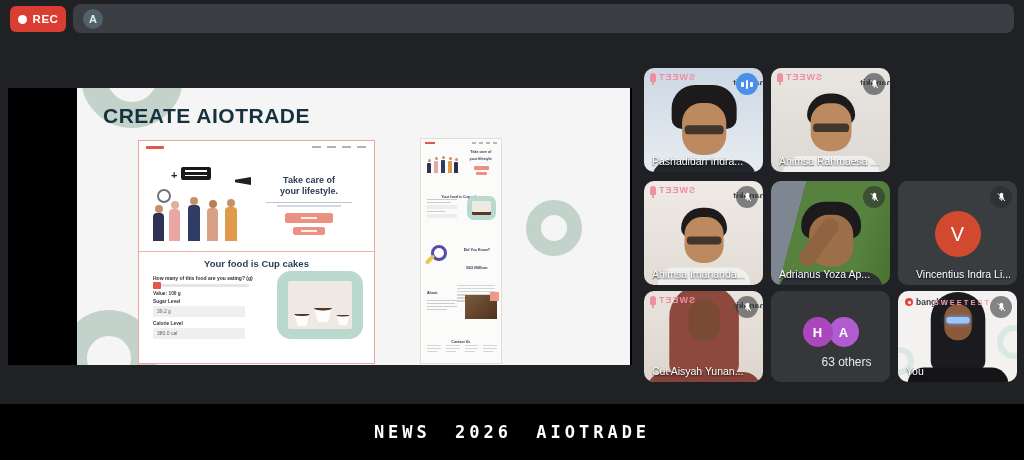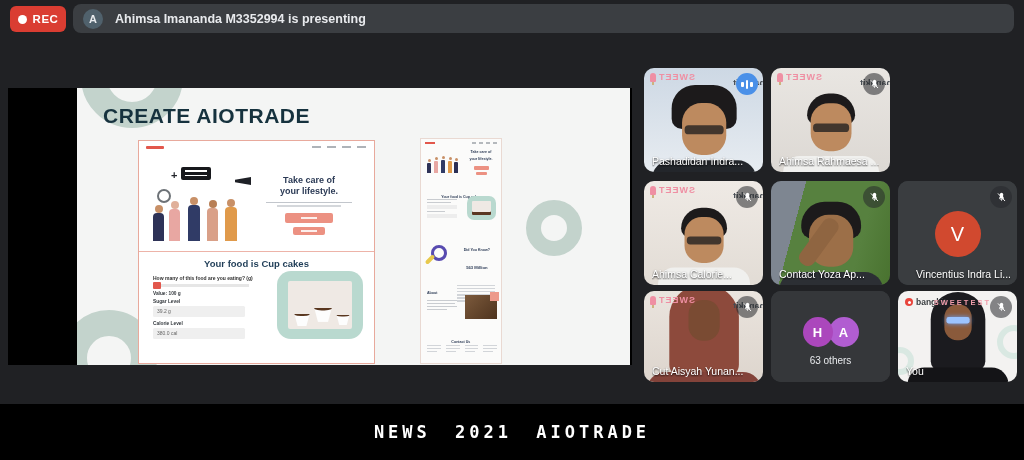--- a/index.html
+++ b/index.html
@@ -174,22 +174,22 @@
   .face { position:absolute; left:50%; transform:translateX(-50%); bottom:44px; width:26px; height:34px;
         background:#7a4b33; border-radius:12px; }
   .shawl { position:absolute; left:50%; transform:translateX(-50%); bottom:-8px; width:96px; height:26px;
         border-radius:16px 16px 0 0; background:#83433a; }
   .t8 .cam { background:#35373a; }
   .dual { position:absolute; left:50%; top:26px; transform:translateX(-50%); width:56px; height:30px; }
   .dual .c { position:absolute; width:30px; height:30px; border-radius:50%; color:#fff; font-size:13px;
         font-weight:700; display:flex; align-items:center; justify-content:center; }
   .dual .cH { left:0; background:#ab47bc; z-index:2; }
   .dual .cA { right:0; background:#b15dd1; }
-  .otherslbl { position:absolute; top:64px; left:0; width:100%; text-align:center; color:#e8eaed;
-        font-size:10px; }
+  .otherslbl { position:absolute; top:64px; left:16px; width:100%; text-align:center; color:#e8eaed;
+        font-size:12px; }
   .t9 .cam { background:#f3f2f1; }
   .t9 .pwrap { transform:scale(1.05) translateY(2px); }
   .t9 .hijab { background:#1b1b1f; width:52px; }
   .t9 .face { background:#8a5a3b; }
   .t9 .shawl { background:#141417; }
   .t9 .glow { position:absolute; left:50%; transform:translateX(-50%); bottom:60px; width:22px; height:6px;
         background:#9cc4ff; border-radius:2px; box-shadow:0 0 5px #6aa4ff; z-index:3; }
   .deco { position:absolute; border-radius:50%; border:6px solid #d9e8e2; }
   .d1 { right:-14px; top:34px; width:34px; height:34px; }
   .d2 { left:-12px; top:56px; width:28px; height:28px; }
@@ -229,21 +229,20 @@
 </head>
 <body>
 
 <div id="topbar">
   <div id="rec">
     <span class="dot"></span>
     <span class="lbl">REC</span>
   </div>
   <div id="presentpill">
     <span class="pav">A</span>
-    <span class="ptxt">Ahimsa Imananda M3352994 is presenting</span>
   </div>
 </div>
 
 <div id="stage">
   <div id="slide">
     <div class="ring r1"></div>
     <div class="ring r2"></div>
     <div class="ring r3"></div>
     <div id="slidetitle">CREATE AIOTRADE</div>
 
@@ -450,40 +449,40 @@
         <span class="pop"></span>
     </div>
     <div class="ovr"><span>bangkit</span></div>
     <div class="badge">
       <svg viewBox="0 0 24 24" width="13" height="13">
           <path d="M12 14.5a3 3 0 0 0 3-3V6a3 3 0 1 0-6 0v5.5a3 3 0 0 0 3 3z" fill="#fff"></path>
           <path d="M16.8 11.5h-1.4A3.4 3.4 0 0 1 12 15a3.4 3.4 0 0 1-3.4-3.5H7.2a4.8 4.8 0 0 0 4 4.7V18h1.6v-1.8a4.8 4.8 0 0 0 4-4.7z" fill="#fff"></path>
           <line x1="5.5" y1="4.5" x2="18.5" y2="18.5" stroke="#fff" stroke-width="1.8"></line>
         </svg>
     </div>
-    <div class="nm">Ahimsa Calorie...</div>
+    <div class="nm">Ahimsa Imananda...</div>
   </div>
 
   <div class="tile t5 row2 colB">
     <div class="cam">
         <div class="pwrap">
       <div class="shirt"></div>
           <div class="hair"></div>
           <div class="head"></div>
           <div class="arm"></div>
     </div>
       </div>
     <div class="badge">
       <svg viewBox="0 0 24 24" width="13" height="13">
           <path d="M12 14.5a3 3 0 0 0 3-3V6a3 3 0 1 0-6 0v5.5a3 3 0 0 0 3 3z" fill="#fff"></path>
           <path d="M16.8 11.5h-1.4A3.4 3.4 0 0 1 12 15a3.4 3.4 0 0 1-3.4-3.5H7.2a4.8 4.8 0 0 0 4 4.7V18h1.6v-1.8a4.8 4.8 0 0 0 4-4.7z" fill="#fff"></path>
           <line x1="5.5" y1="4.5" x2="18.5" y2="18.5" stroke="#fff" stroke-width="1.8"></line>
         </svg>
     </div>
-    <div class="nm">Contact Yoza Ap...</div>
+    <div class="nm">Adrianus Yoza Ap...</div>
   </div>
 
   <div class="tile t6 row2 colC">
     <div class="cam"></div>
     <div class="avcircle">V</div>
     <div class="badge">
       <svg viewBox="0 0 24 24" width="13" height="13">
           <path d="M12 14.5a3 3 0 0 0 3-3V6a3 3 0 1 0-6 0v5.5a3 3 0 0 0 3 3z" fill="#fff"></path>
           <path d="M16.8 11.5h-1.4A3.4 3.4 0 0 1 12 15a3.4 3.4 0 0 1-3.4-3.5H7.2a4.8 4.8 0 0 0 4 4.7V18h1.6v-1.8a4.8 4.8 0 0 0 4-4.7z" fill="#fff"></path>
           <line x1="5.5" y1="4.5" x2="18.5" y2="18.5" stroke="#fff" stroke-width="1.8"></line>
@@ -545,14 +544,14 @@
           <path d="M12 14.5a3 3 0 0 0 3-3V6a3 3 0 1 0-6 0v5.5a3 3 0 0 0 3 3z" fill="#fff"></path>
           <path d="M16.8 11.5h-1.4A3.4 3.4 0 0 1 12 15a3.4 3.4 0 0 1-3.4-3.5H7.2a4.8 4.8 0 0 0 4 4.7V18h1.6v-1.8a4.8 4.8 0 0 0 4-4.7z" fill="#fff"></path>
           <line x1="5.5" y1="4.5" x2="18.5" y2="18.5" stroke="#fff" stroke-width="1.8"></line>
         </svg>
     </div>
     <div class="nm">You</div>
   </div>
 </div>
 
 <div id="caption">
-  <span class="ct">NEWS 2021 AIOTRADE</span>
+  <span class="ct">NEWS 2026 AIOTRADE</span>
 </div>
 
 </body></html>

